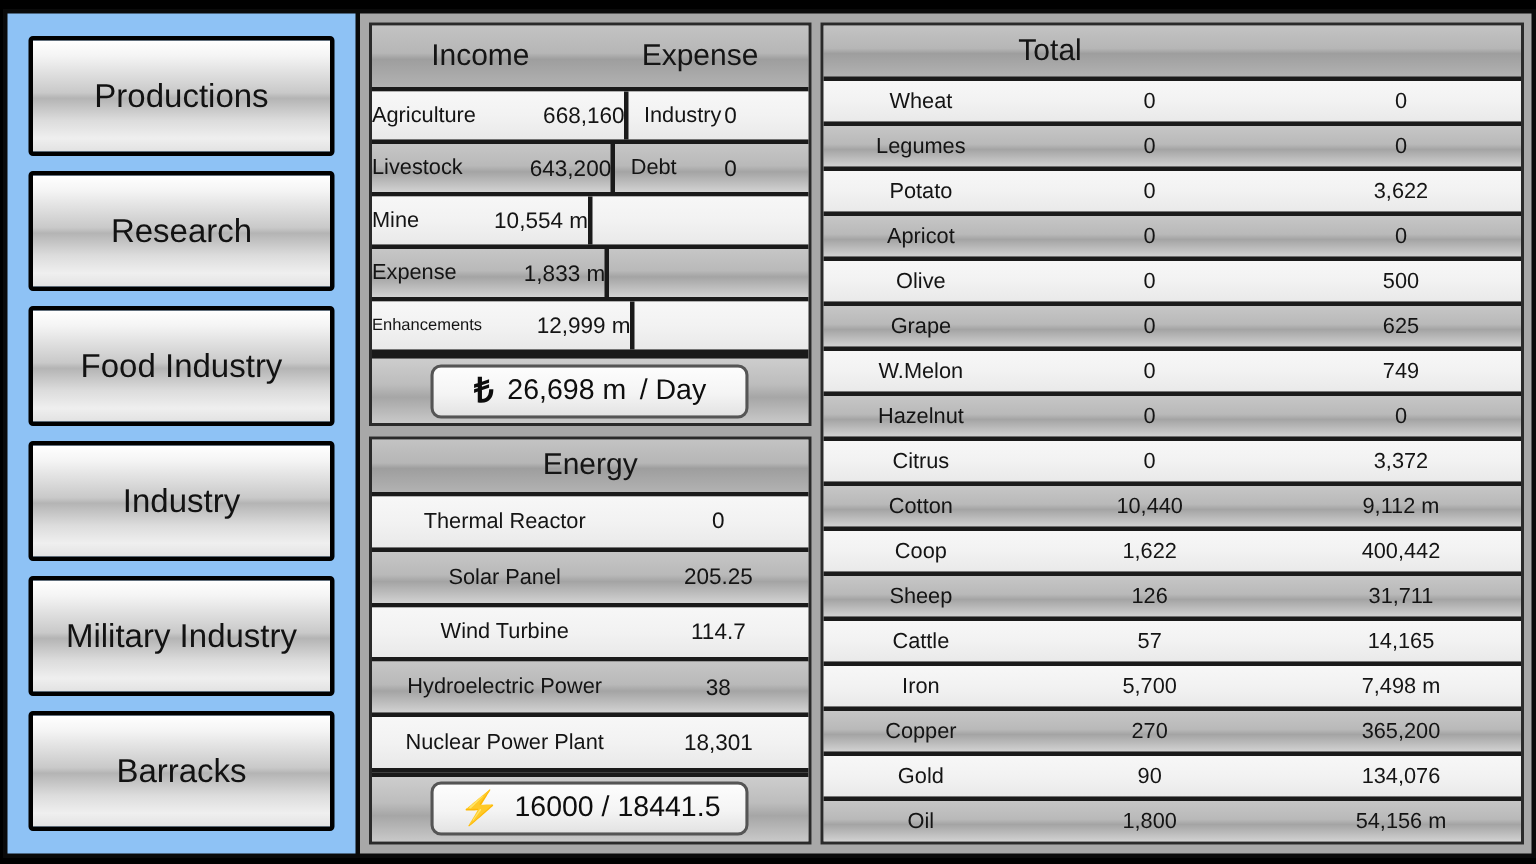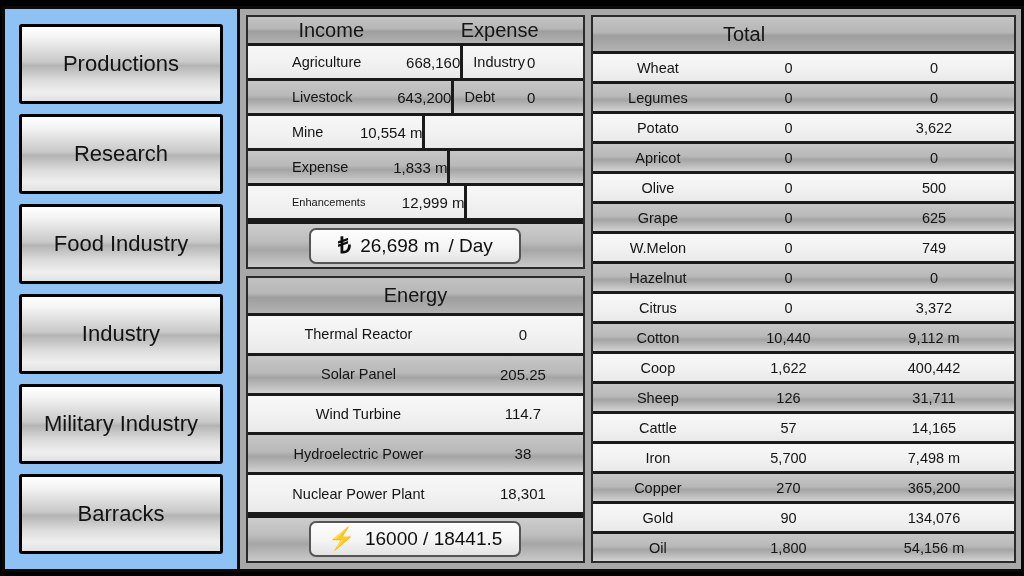--- a/index.html
+++ b/index.html
@@ -109,21 +109,21 @@
 
   .row.light {
     background: linear-gradient(to bottom, #f7f7f7 0%, #f2f2f2 50%, #e9e9e9 100%);
   }
   .row.dark {
     background: linear-gradient(to bottom, #c6c6c6 0%, #b9b9b9 45%, #a4a4a4 58%, #d2d2d2 100%);
   }
 
   
   .finance { flex: 0 0 auto; }
-  .fin-hdr { height: 29px; }
+  .fin-hdr { height: 44px; }
   .fin-hdr .cell {
     flex: 1 1 0;
     text-align: center;
     font-size: 20px;
   }
   .fin-hdr .cell.inc { border-right: 2px solid transparent; }
 
   .fin-row { height: 35px; }
   .fin-side {
     flex: 1 1 0;
@@ -131,21 +131,20 @@
     align-items: center;
     height: 100%;
   }
   .fin-side.left { border-right: 3px solid #1a1a1a; }
   .fin-side .lbl {
     flex: 1 1 0;
     text-align: left;
     padding-right: 7px;
     font-size: 14.5px;
     white-space: nowrap;
-    padding-left: 44px;
   }
   .fin-side .lbl.small { font-size: 11px; }
   .fin-side .val {
     flex: 0 0 92px;
     text-align: right;
     padding-left: 2px;
     font-size: 15px;
   }
   .fin-side.right .lbl { text-align: left; padding-left: 10px; padding-right: 0; }
   .fin-side.right .val { flex: 0 0 58px; text-align: left; }

